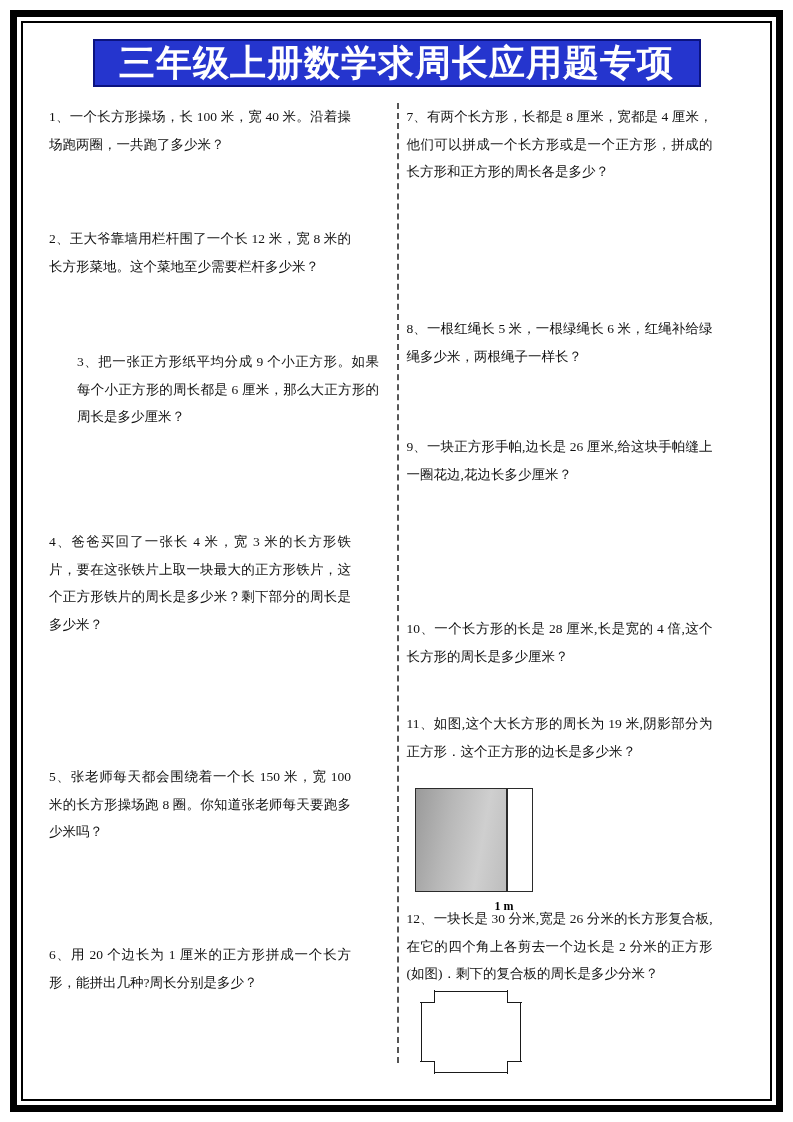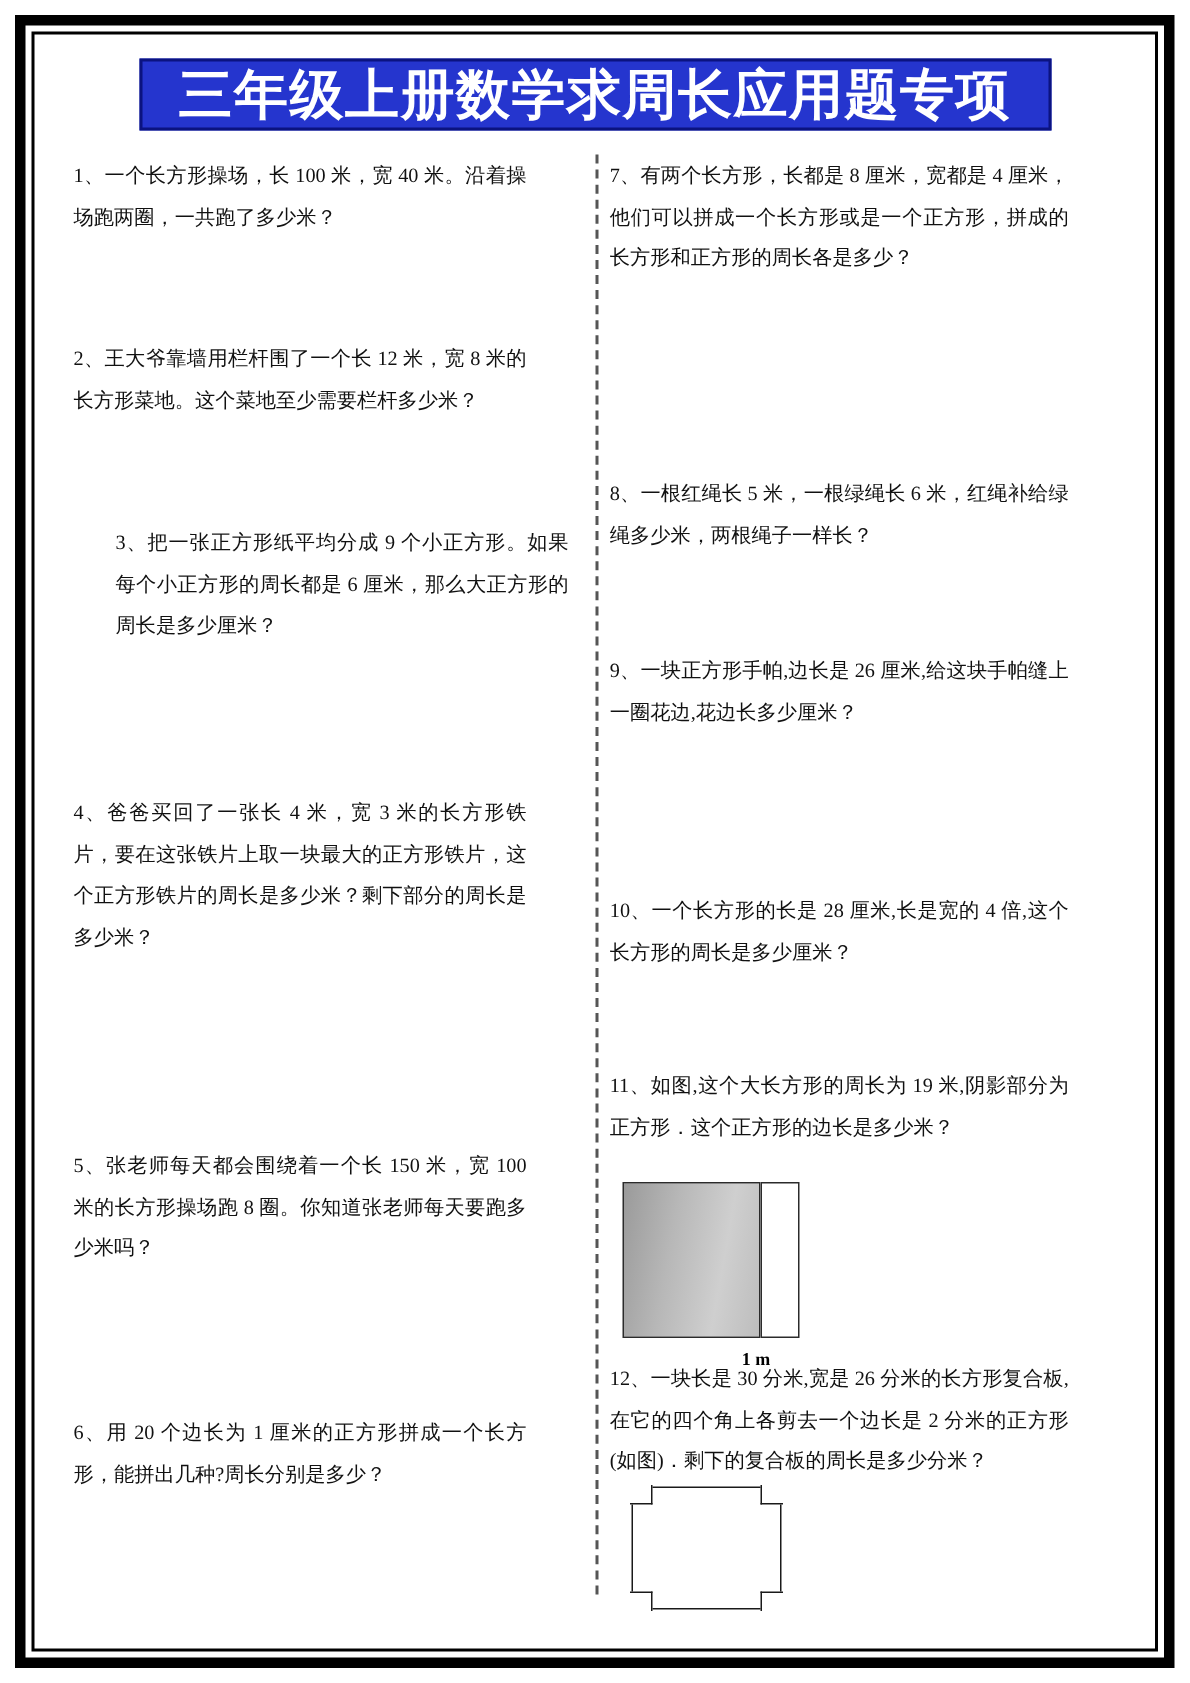--- a/index.html
+++ b/index.html
@@ -198,21 +198,21 @@
         <div class="col col-right">
           <div class="q" style="left:10px; top:0px; width:306px;">
             <span class="q-text">7、有两个长方形，长都是 8 厘米，宽都是 4 厘米，他们可以拼成一个长方形或是一个正方形，拼成的长方形和正方形的周长各是多少？</span>
           </div>
           <div class="q" style="left:10px; top:212px; width:306px;">
             <span class="q-text">8、一根红绳长 5 米，一根绿绳长 6 米，红绳补给绿绳多少米，两根绳子一样长？</span>
           </div>
           <div class="q" style="left:10px; top:330px; width:306px;">
             <span class="q-text">9、一块正方形手帕,边长是 26 厘米,给这块手帕缝上一圈花边,花边长多少厘米？</span>
           </div>
-          <div class="q" style="left:10px; top:490px; width:306px;">
+          <div class="q" style="left:10px; top:512px; width:306px;">
             <span class="q-text">10、一个长方形的长是 28 厘米,长是宽的 4 倍,这个长方形的周长是多少厘米？</span>
           </div>
 
           <div class="q" style="left:10px; top:607px; width:306px; height:200px;">
             <span class="q-text">11、如图,这个大长方形的周长为 19 米,阴影部分为正方形．这个正方形的边长是多少米？</span>
             <div class="fig11">
               <div class="shade"></div>
               <div class="strip"></div>
               <div class="label">1 m</div>
             </div>

